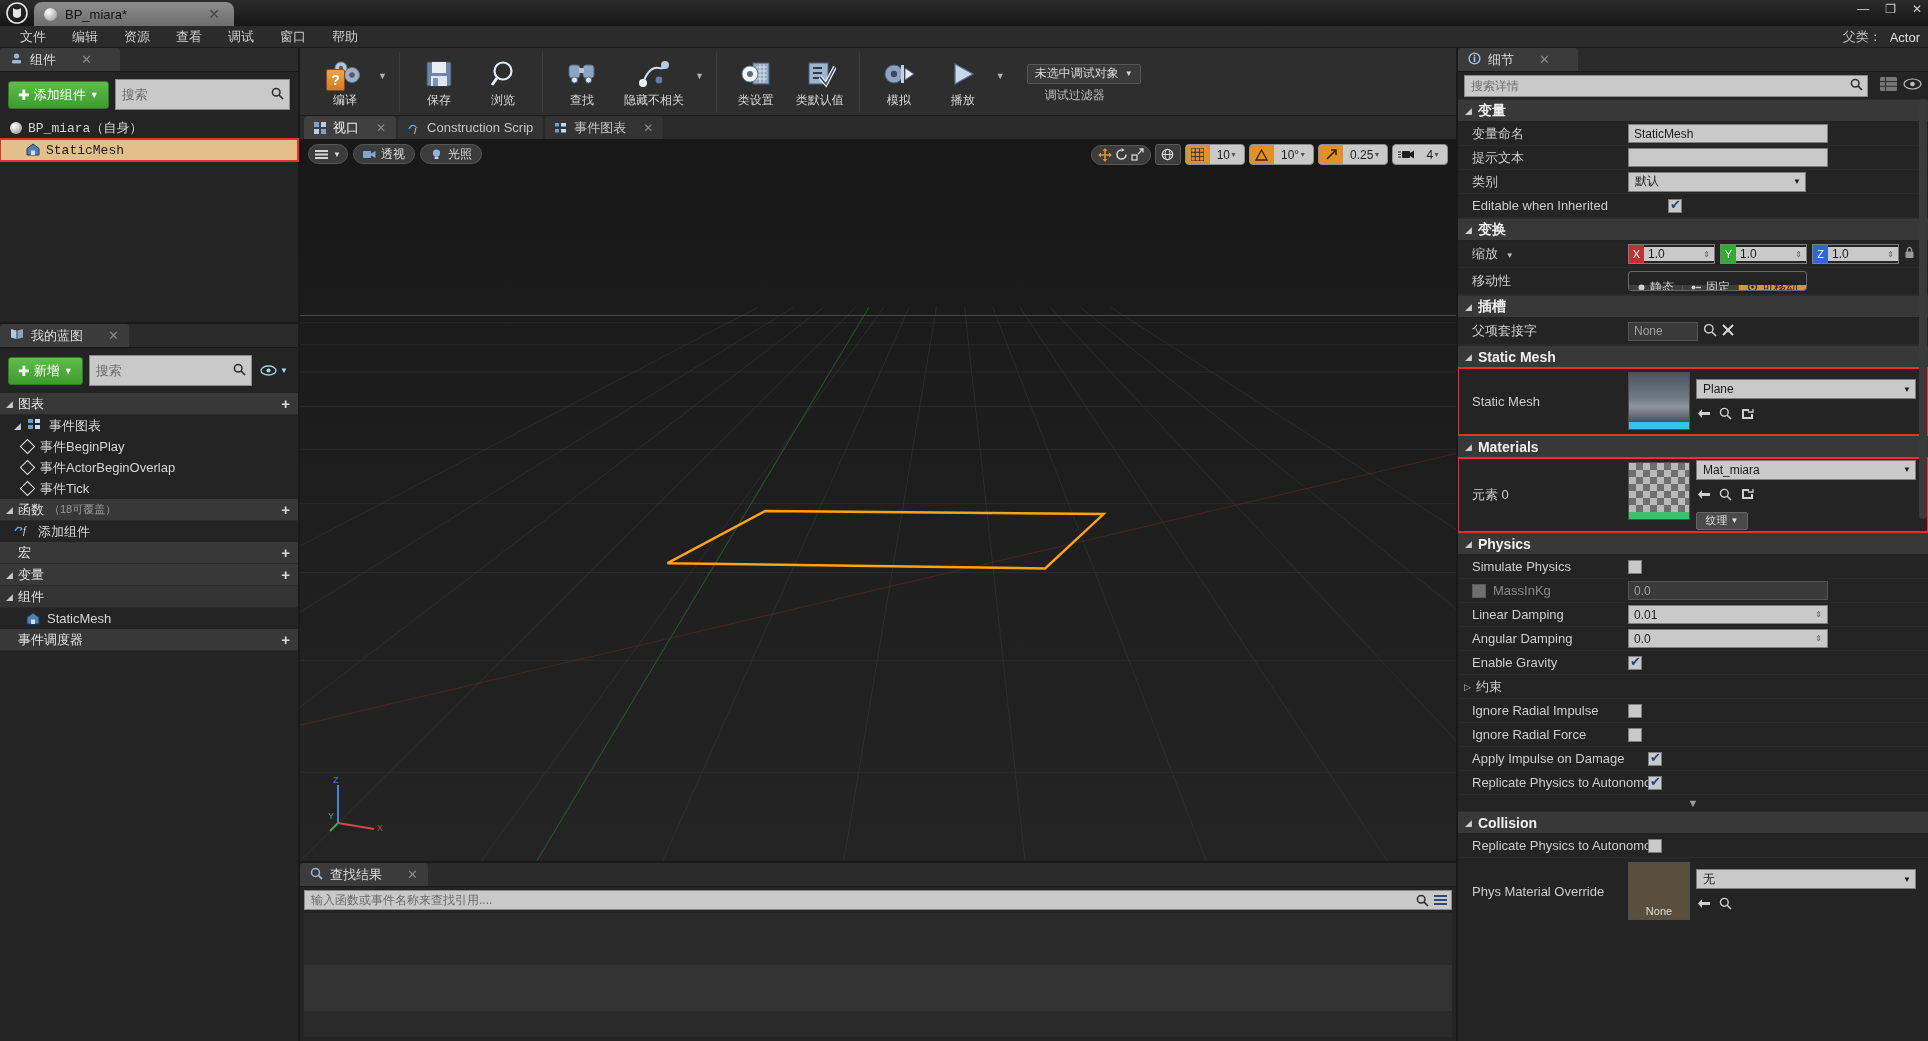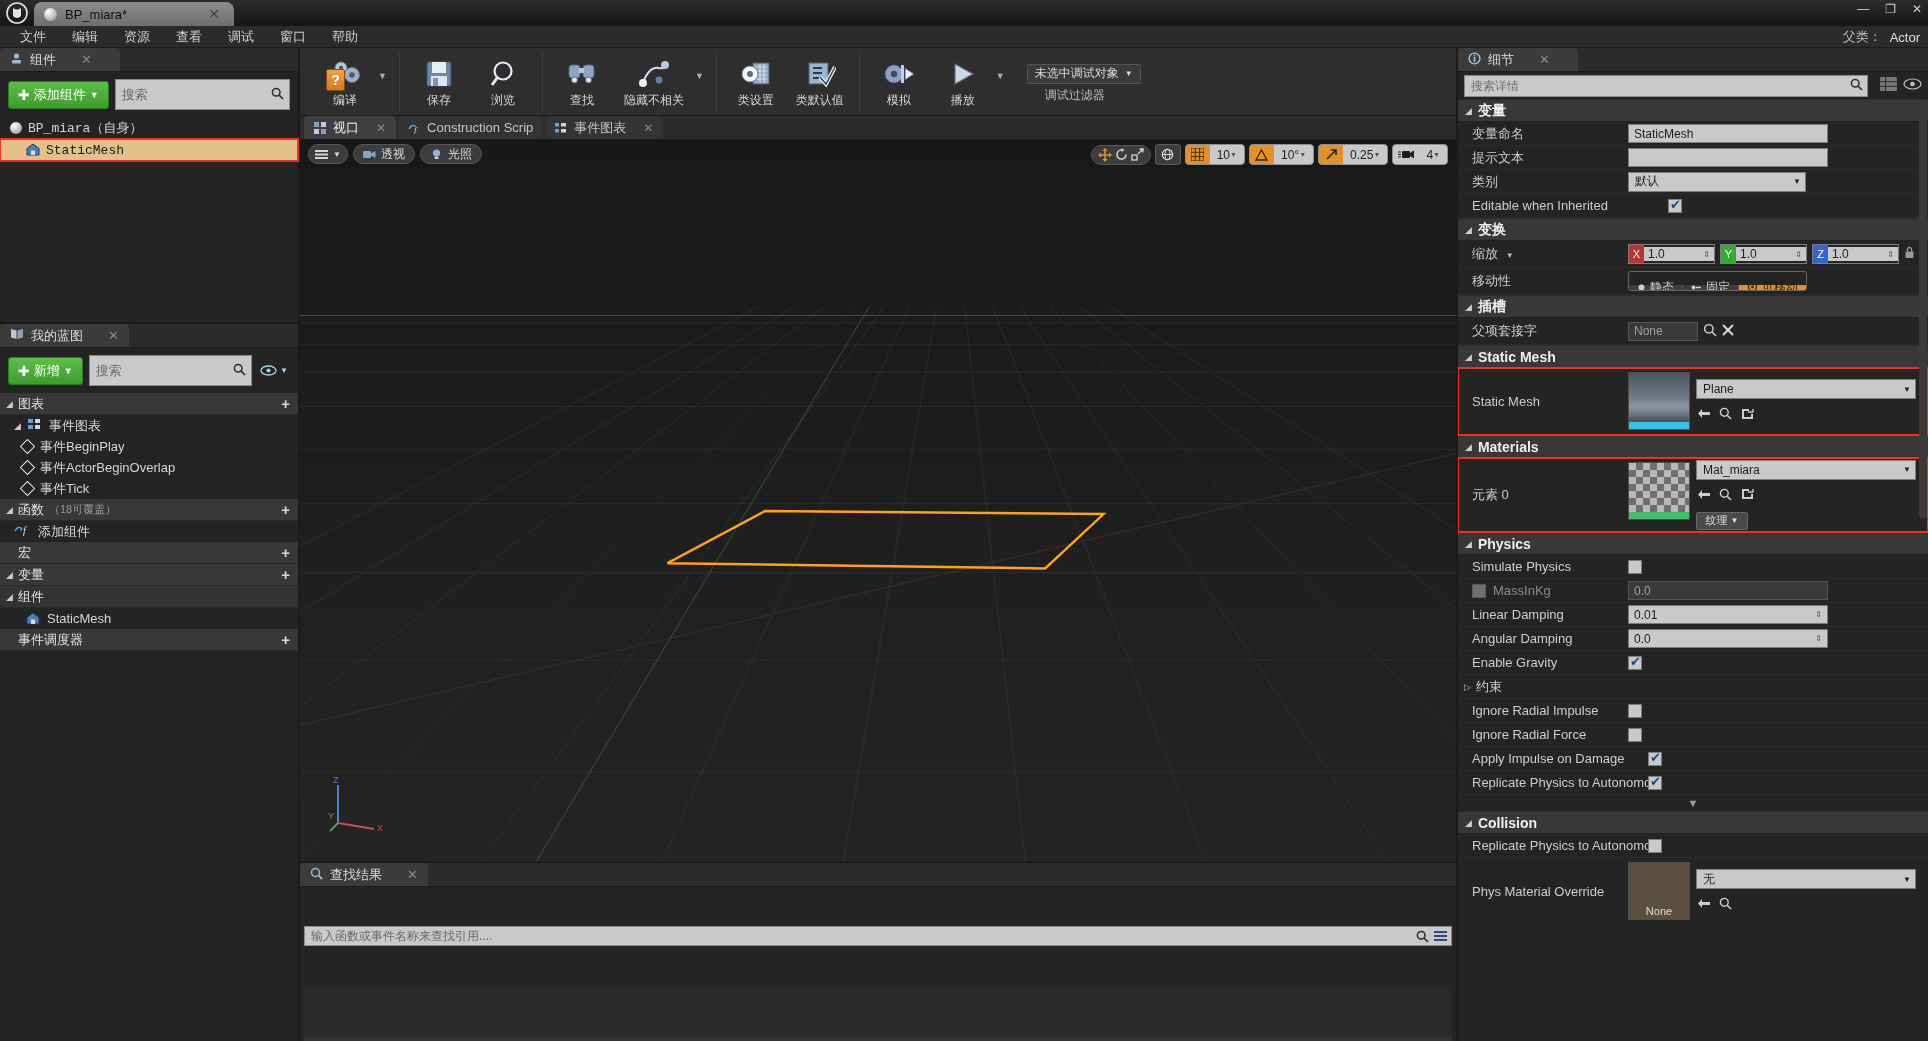--- a/index.html
+++ b/index.html
@@ -159,21 +159,21 @@
                 justify-content:center; color:#2a1a05; }
   .snapgrp .val{ padding:0 7px; color:#1d1d1d; font-size:12px; display:flex; flex-direction:row;
                  align-items:center; line-height:1; }
   .snapgrp .val .d{ font-size:7px; color:#555; margin-top:-1px;}
   .vp-btn-dark{ width:26px;height:21px;background:#3c3c3c;border:1px solid #5a5a5a;border-radius:3px;
                 display:flex;align-items:center;justify-content:center;color:#ddd;font-size:12px;}
 
   .axis{ position:absolute; left:28px; bottom:28px; width:60px; height:60px; }
 
   .findpanel{ height:180px; flex:0 0 180px; background:#242424; border-top:2px solid #1a1a1a;
-              display:flex; flex-direction:column;gap:36px; }
+              display:flex; flex-direction:column; }
   .findinput{ height:20px; margin:3px 4px; background:#c9c9c9; border:1px solid #8a8a8a;
               display:flex; align-items:center; padding:0 6px; color:#6a6a6a; font-size:12px;
               position:relative; }
   .findinput .rico{ position:absolute; right:4px; display:flex; gap:5px; color:#2d2d2d; }
   .findbody{ flex:1; background:#2a2a2a; margin:0 4px 4px; position:relative; }
   .findbody .shade{ position:absolute; left:0; right:0; top:52px; height:46px; background:#333; }
 
   
   .rightcol{ width:472px; flex:0 0 472px; background:#242424; border-left:2px solid #1a1a1a;
              display:flex; flex-direction:column; }

